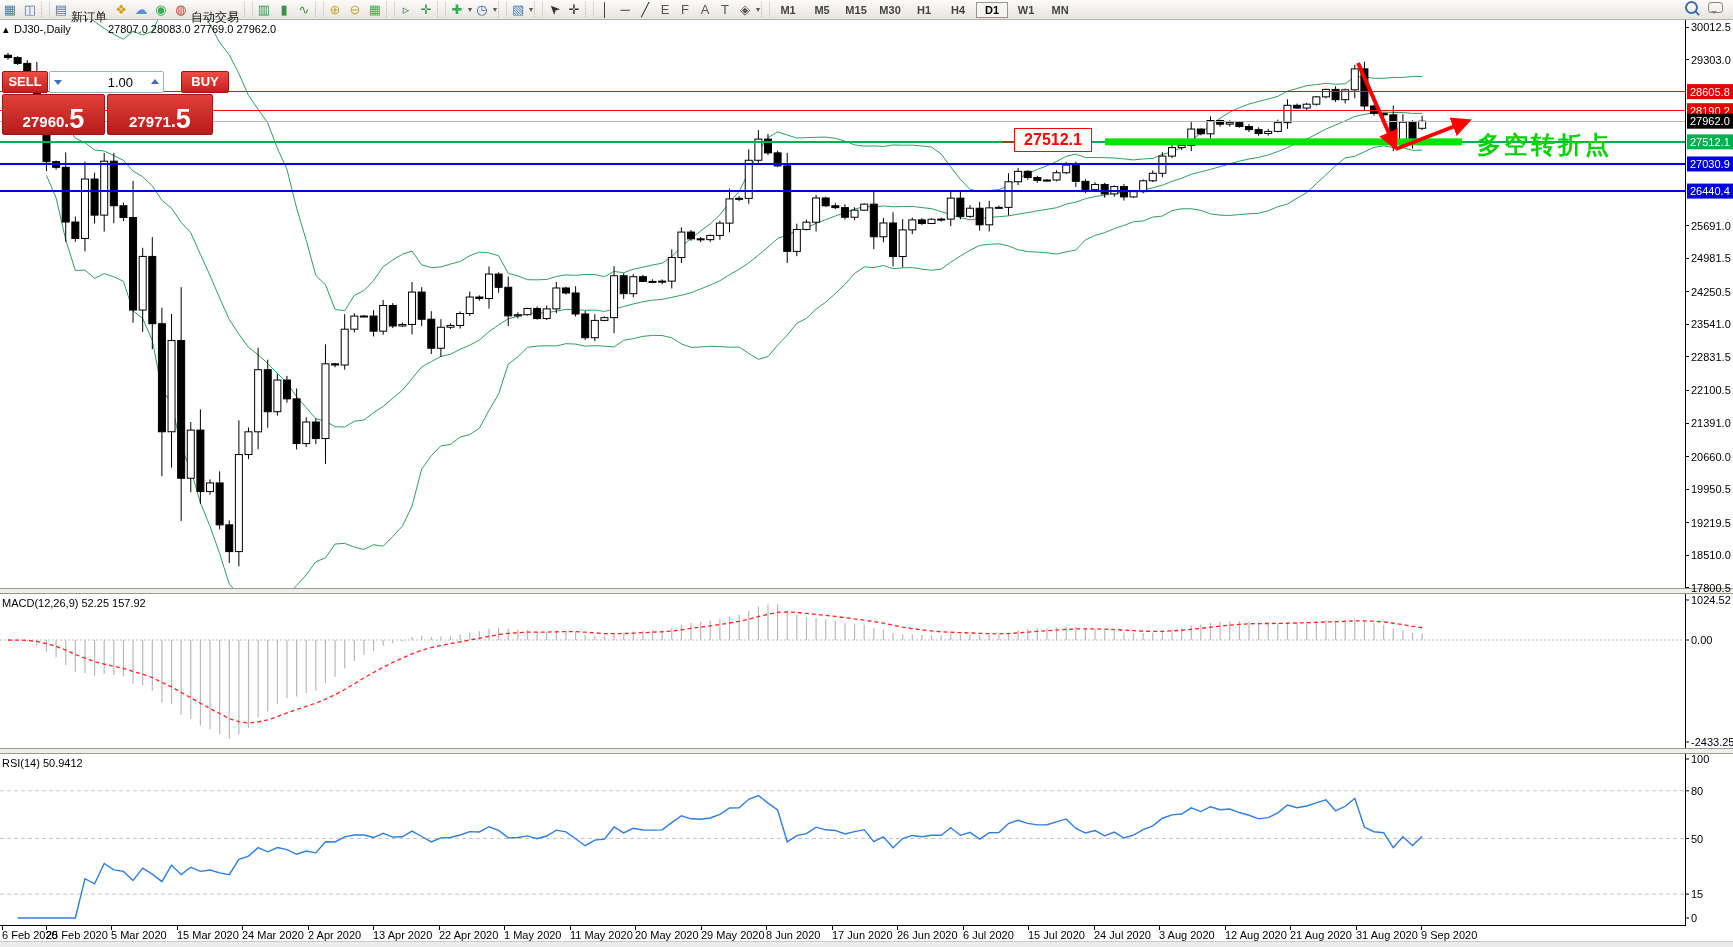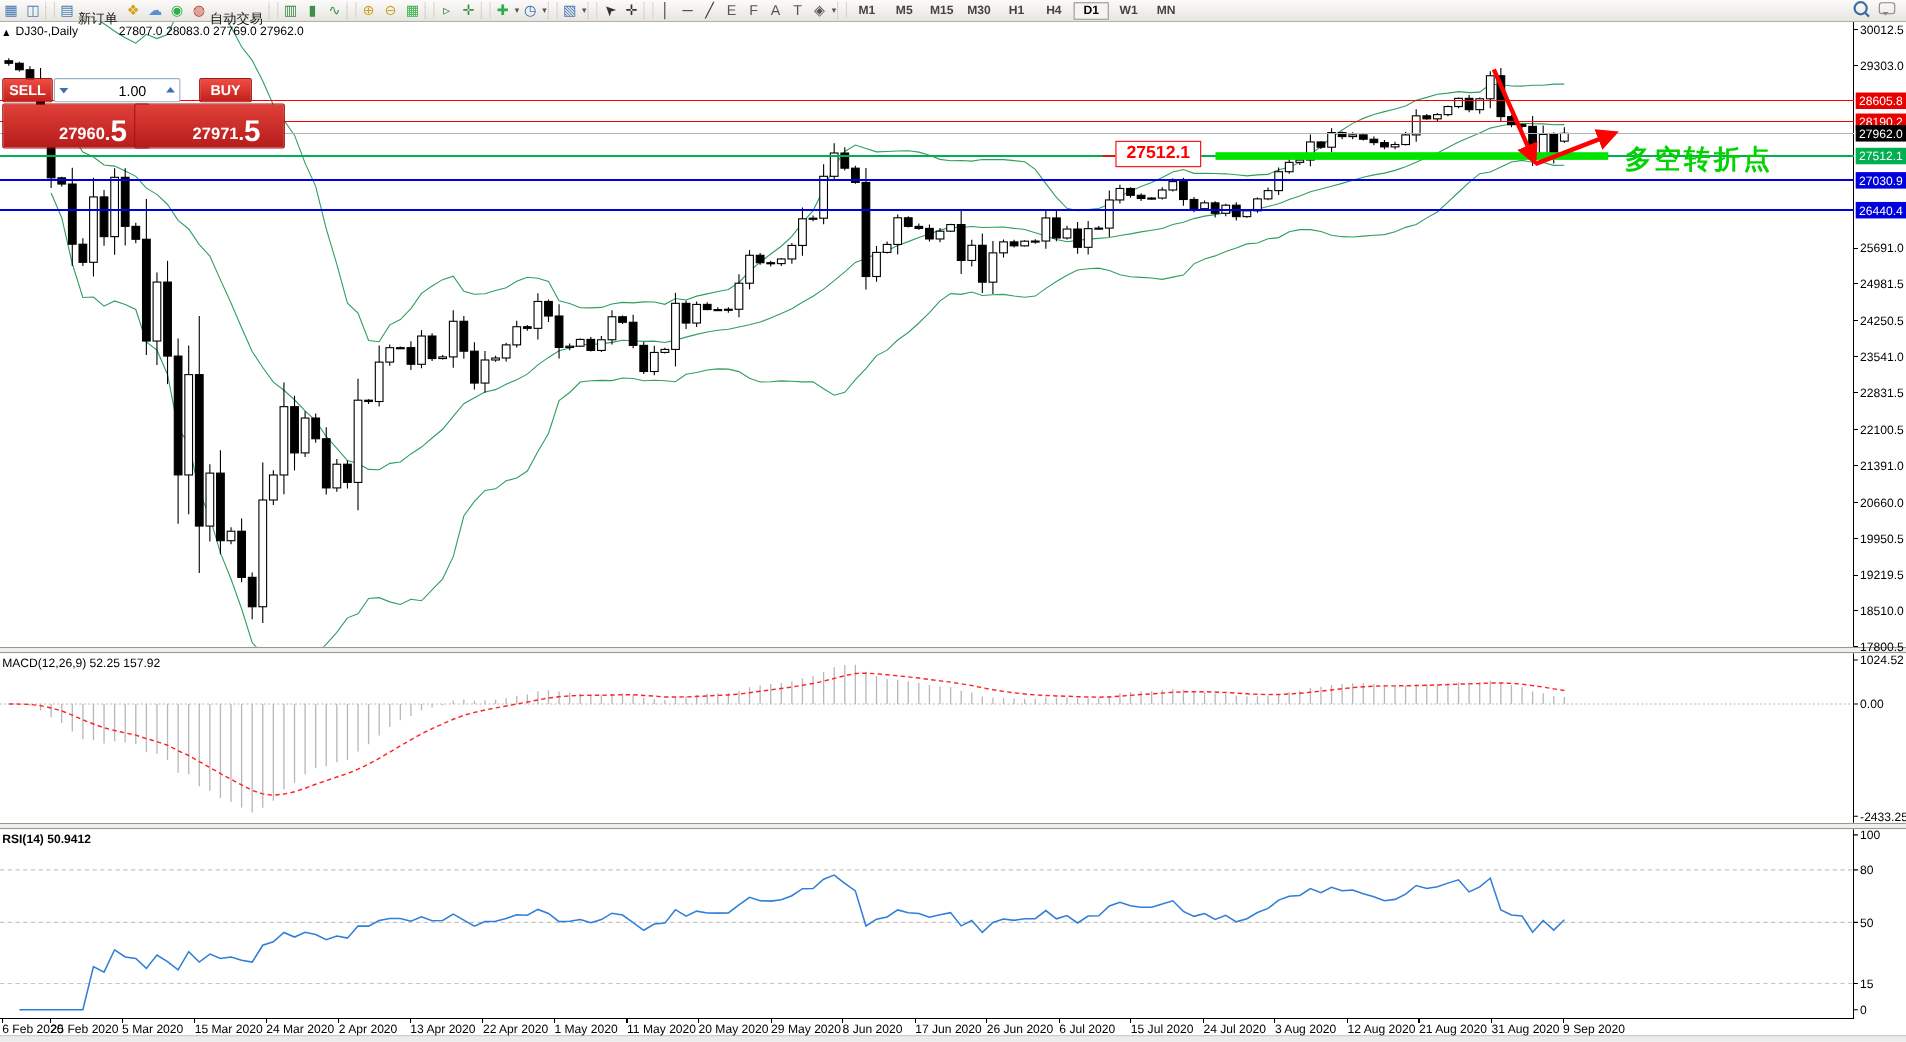--- a/index.html
+++ b/index.html
@@ -30,21 +30,21 @@
     font-size:13px;font-weight:bold;text-align:center;line-height:20px;
     border:1px solid #a31512;border-radius:2px;}
   .ocvol{position:absolute;left:47px;top:0;width:113px;height:20px;background:#fff;
     border:1px solid #9db0c5;border-radius:2px;display:flex;align-items:center;}
   .ocvol .val{flex:1;text-align:right;font-size:13px;color:#000;padding-right:14px;}
   .spin{width:0;height:0;border:4px solid transparent;margin:0 4px;}
   .spin.down{border-top:5px solid #3b6fb5;margin-top:5px;}
   .spin.up{border-bottom:5px solid #3b6fb5;margin-bottom:5px;}
   .ocprice{position:absolute;top:23px;height:37px;background:linear-gradient(#e04038,#b71c1c);
     border:1px solid #a31512;border-radius:2px;color:#fff;display:flex;
-    align-items:flex-end;justify-content:center;padding-bottom:2px;padding-left:31px;}
+    align-items:flex-end;justify-content:center;padding-bottom:2px;}
   .ocprice .n{font-size:15px;font-weight:bold;line-height:20px;}
   .ocprice .dot{font-size:18px;font-weight:bold;line-height:22px;}
   .ocprice .big{font-size:27px;font-weight:bold;line-height:26px;}
   
   .paneLabel{position:absolute;font-size:11px;color:#000;z-index:10;}
   #chartsvg{position:absolute;left:0;top:0;z-index:1;}
   #annoLevel{position:absolute;left:1014px;top:128px;width:76px;height:22px;z-index:12;
     background:#fff;border:1.5px solid #f00;color:#f00;font-size:16px;font-weight:bold;
     text-align:center;line-height:22px;}
   #annoCN{position:absolute;left:1477px;top:129px;z-index:12;color:#00d300;
@@ -720,36 +720,36 @@
       <line x1="1421" y1="926" x2="1421" y2="930" stroke="#000" shape-rendering="crispEdges"></line>
       <text x="1421" y="939" fill="#000">9 Sep 2020</text>
     </g>
   </svg>
 
 <span class="paneLabel" style="left:3px;top:23px;">▴</span>
 <span class="paneLabel" style="left:14px;top:23px;font-weight:normal;">DJ30-,Daily</span>
 <span class="paneLabel" style="left:108px;top:23px;">27807.0 28083.0 27769.0 27962.0</span>
 
 <span class="paneLabel" style="left:2px;top:597px;">MACD(12,26,9) 52.25 157.92</span>
-<span class="paneLabel" style="left:2px;top:757px;font-weight:bold;">RSI(14) 50.9412</span>
+<span class="paneLabel" style="left:2px;top:757px;">RSI(14) 50.9412</span>
 
 <div id="oneclick">
   <div class="ocbtn" style="left:0;top:0;width:44px;height:20px;">SELL</div>
   <div class="ocvol">
     <span class="spin down"></span>
     <span class="val">1.00</span>
     <span class="spin up"></span>
   </div>
   <div class="ocbtn" style="left:179px;top:0;width:46px;height:20px;">BUY</div>
   <div class="ocprice" style="left:0;width:101px;">
     <span class="n">27960</span>
     <span class="dot">.</span>
     <span class="big">5</span>
   </div>
-  <div class="ocprice" style="left:120px;width:104px;">
+  <div class="ocprice" style="left:105px;width:104px;">
     <span class="n">27971</span>
     <span class="dot">.</span>
     <span class="big">5</span>
   </div>
 </div>
 
 <div id="annoLevel">27512.1</div>
 <div id="annoCN">多空转折点</div>
 
 <div id="bottomstrip"></div>

